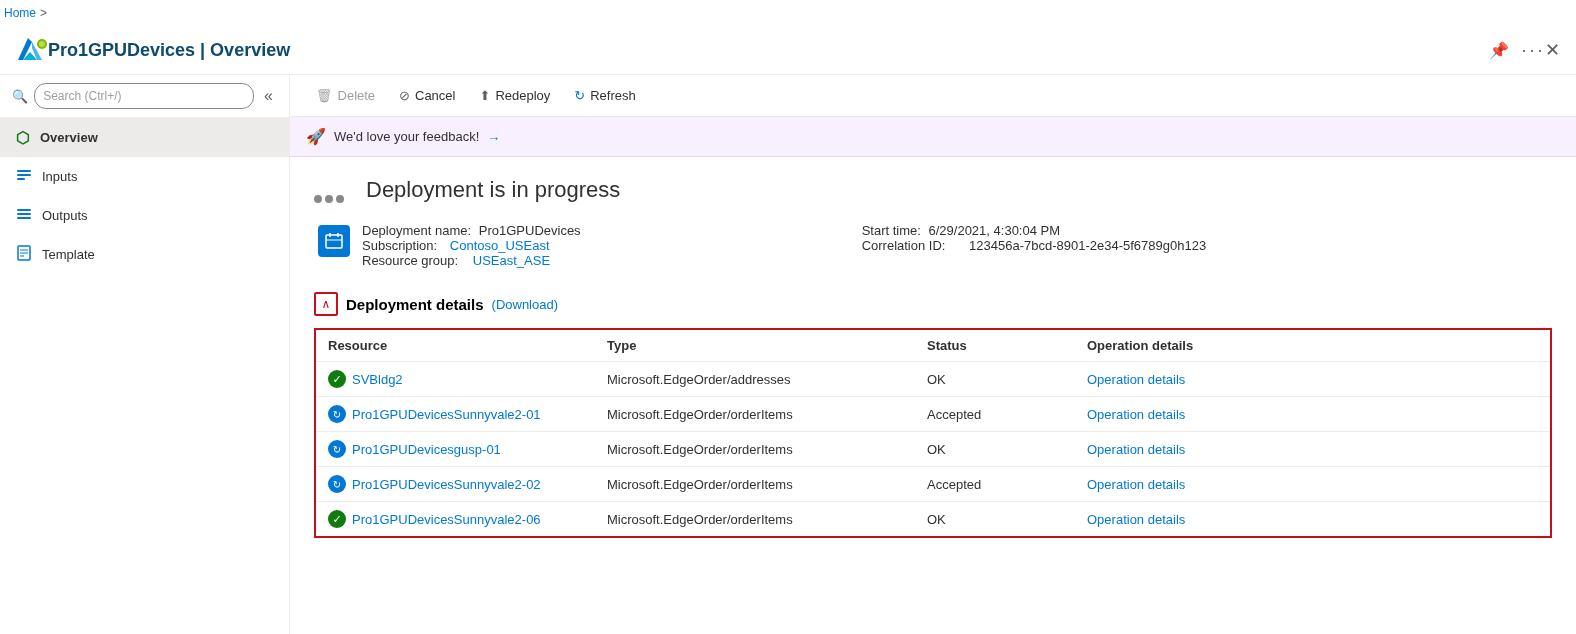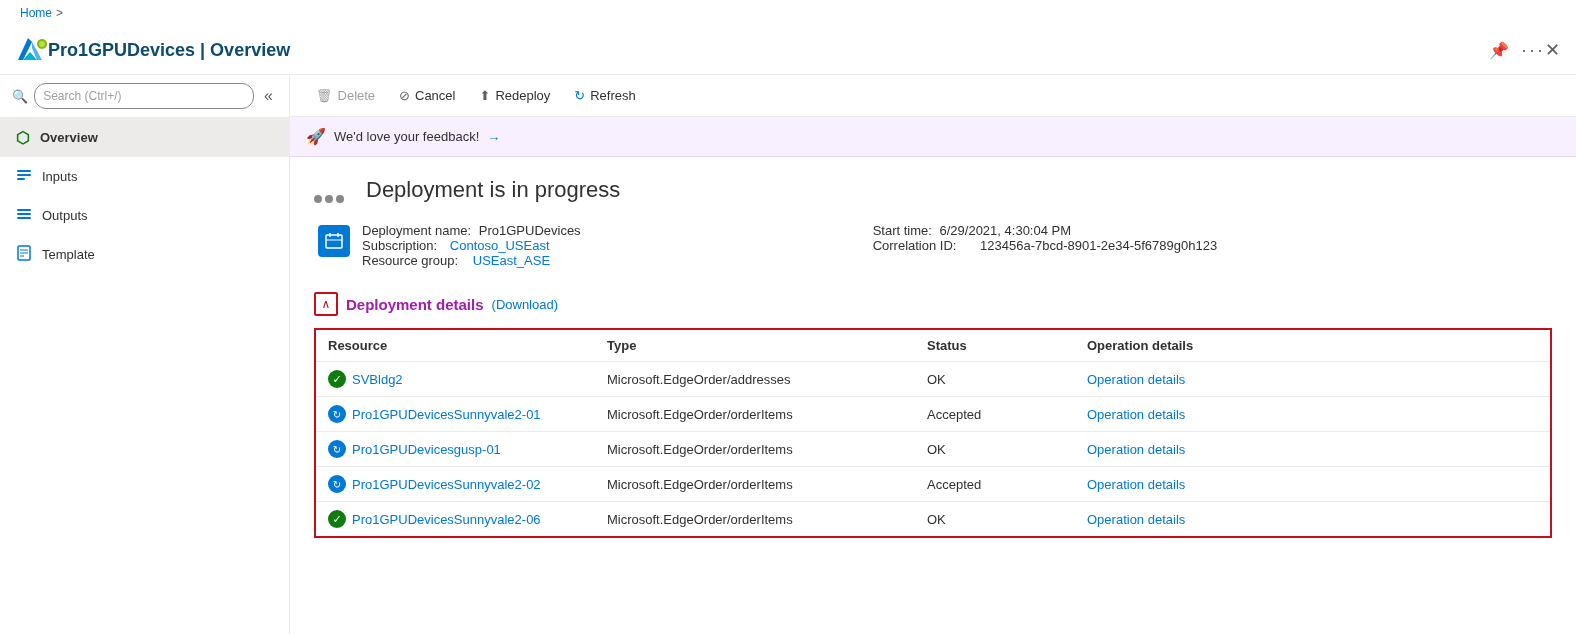--- a/index.html
+++ b/index.html
@@ -10,21 +10,21 @@
     
     .header { display: flex; align-items: center; padding: 8px 16px; border-bottom: 1px solid #edebe9; }
     .header-title-block { flex: 1; }
     .header-title { font-size: 18px; font-weight: 600; color: #0c4a6e; }
     .header-subtitle { font-size: 12px; color: #605e5c; }
     .header-icons { display: flex; gap: 12px; align-items: center; color: #605e5c; cursor: pointer; }
     .header-close { margin-left: auto; font-size: 16px; cursor: pointer; color: #605e5c; }
     .pin-icon, .more-icon { font-size: 16px; cursor: pointer; }
 
     
-    .breadcrumb { padding: 6px 20px; font-size: 12px; color: #0078d4; display: flex; align-items: center; gap: 4px; }
+    .breadcrumb { padding: 6px 4px; font-size: 12px; color: #0078d4; display: flex; align-items: center; gap: 4px; }
 
     
     .main-layout { display: flex; flex: 1; overflow: hidden; }
 
     
     .sidebar { width: 290px; border-right: 1px solid #edebe9; display: flex; flex-direction: column; flex-shrink: 0; }
     .search-bar { display: flex; align-items: center; padding: 8px 12px; border-bottom: 1px solid #edebe9; gap: 6px; }
     .search-input { flex: 1; border: 1px solid #8a8886; border-radius: 12px; padding: 5px 8px; font-size: 12px; color: #323130; }
     .search-input::placeholder { color: #a19f9d; }
     .collapse-btn { font-size: 16px; color: #605e5c; cursor: pointer; padding: 2px 4px; }
@@ -51,21 +51,21 @@
     .deployment-spinner { display: flex; gap: 3px; }
     .spinner-dot { width: 8px; height: 8px; background: #8a8886; border-radius: 50%; }
     .deployment-title { font-size: 22px; font-weight: 300; color: #323130; }
     .info-line { font-size: 13px; color: #323130; }
     .info-link { color: #0078d4; cursor: pointer; text-decoration: none; }
 
     
     .details-section { }
     .details-header { display: flex; align-items: center; gap: 8px; margin-bottom: 12px; }
     .collapse-icon { width: 24px; height: 24px; border: 2px solid #c50f1f; border-radius: 2px; display: flex; align-items: center; justify-content: center; color: #c50f1f; font-size: 12px; cursor: pointer; }
-    .details-title { font-size: 15px; font-weight: 600; color: #a21caf; }
+    .details-title { font-size: 15px; font-weight: 600; color: #000000; }
     .details-download { color: #0078d4; cursor: pointer; font-size: 13px; }
 
     
     .details-table { border: 2px solid #c50f1f; width: 100%; border-collapse: collapse; }
     .details-table th { text-align: left; padding: 8px 12px; font-weight: 600; font-size: 13px; color: #323130; border-bottom: 1px solid #edebe9; background: #fff; }
     .details-table td { padding: 8px 12px; font-size: 13px; color: #323130; border-bottom: 1px solid #edebe9; vertical-align: middle; }
     .details-table tr:last-child td { border-bottom: none; }
     .resource-link { color: #0078d4; cursor: pointer; text-decoration: none; }
     .op-link { color: #0078d4; cursor: pointer; text-decoration: none; }
 
@@ -186,21 +186,21 @@
 
         <div class="deployment-header">
           <div class="deployment-spinner">
             <div class="spinner-dot"></div>
             <div class="spinner-dot"></div>
             <div class="spinner-dot"></div>
           </div>
           <span class="deployment-title">Deployment is in progress</span>
         </div>
 
-        <div style="display:flex; gap:12px; margin-bottom:24px; padding-left: 4px; align-items:flex-start;">
+        <div style="display:flex; gap:1px; margin-bottom:24px; padding-left: 4px; align-items:flex-start;">
 
           <div style="display:flex; align-items:flex-start; gap:12px;">
             <div style="width:32px; height:32px; background:#0078d4; border-radius:4px; display:flex; align-items:center; justify-content:center; flex-shrink:0; margin-top:2px;">
               <svg width="20" height="20" viewBox="0 0 20 20">
                   <rect x="2" y="4" width="16" height="13" rx="1" fill="none" stroke="white" stroke-width="1.5"></rect>
                   <line x1="6" y1="2" x2="6" y2="6" stroke="white" stroke-width="1.5"></line>
                   <line x1="14" y1="2" x2="14" y2="6" stroke="white" stroke-width="1.5"></line>
                   <line x1="2" y1="9" x2="18" y2="9" stroke="white" stroke-width="1"></line>
                 </svg>
             </div>

